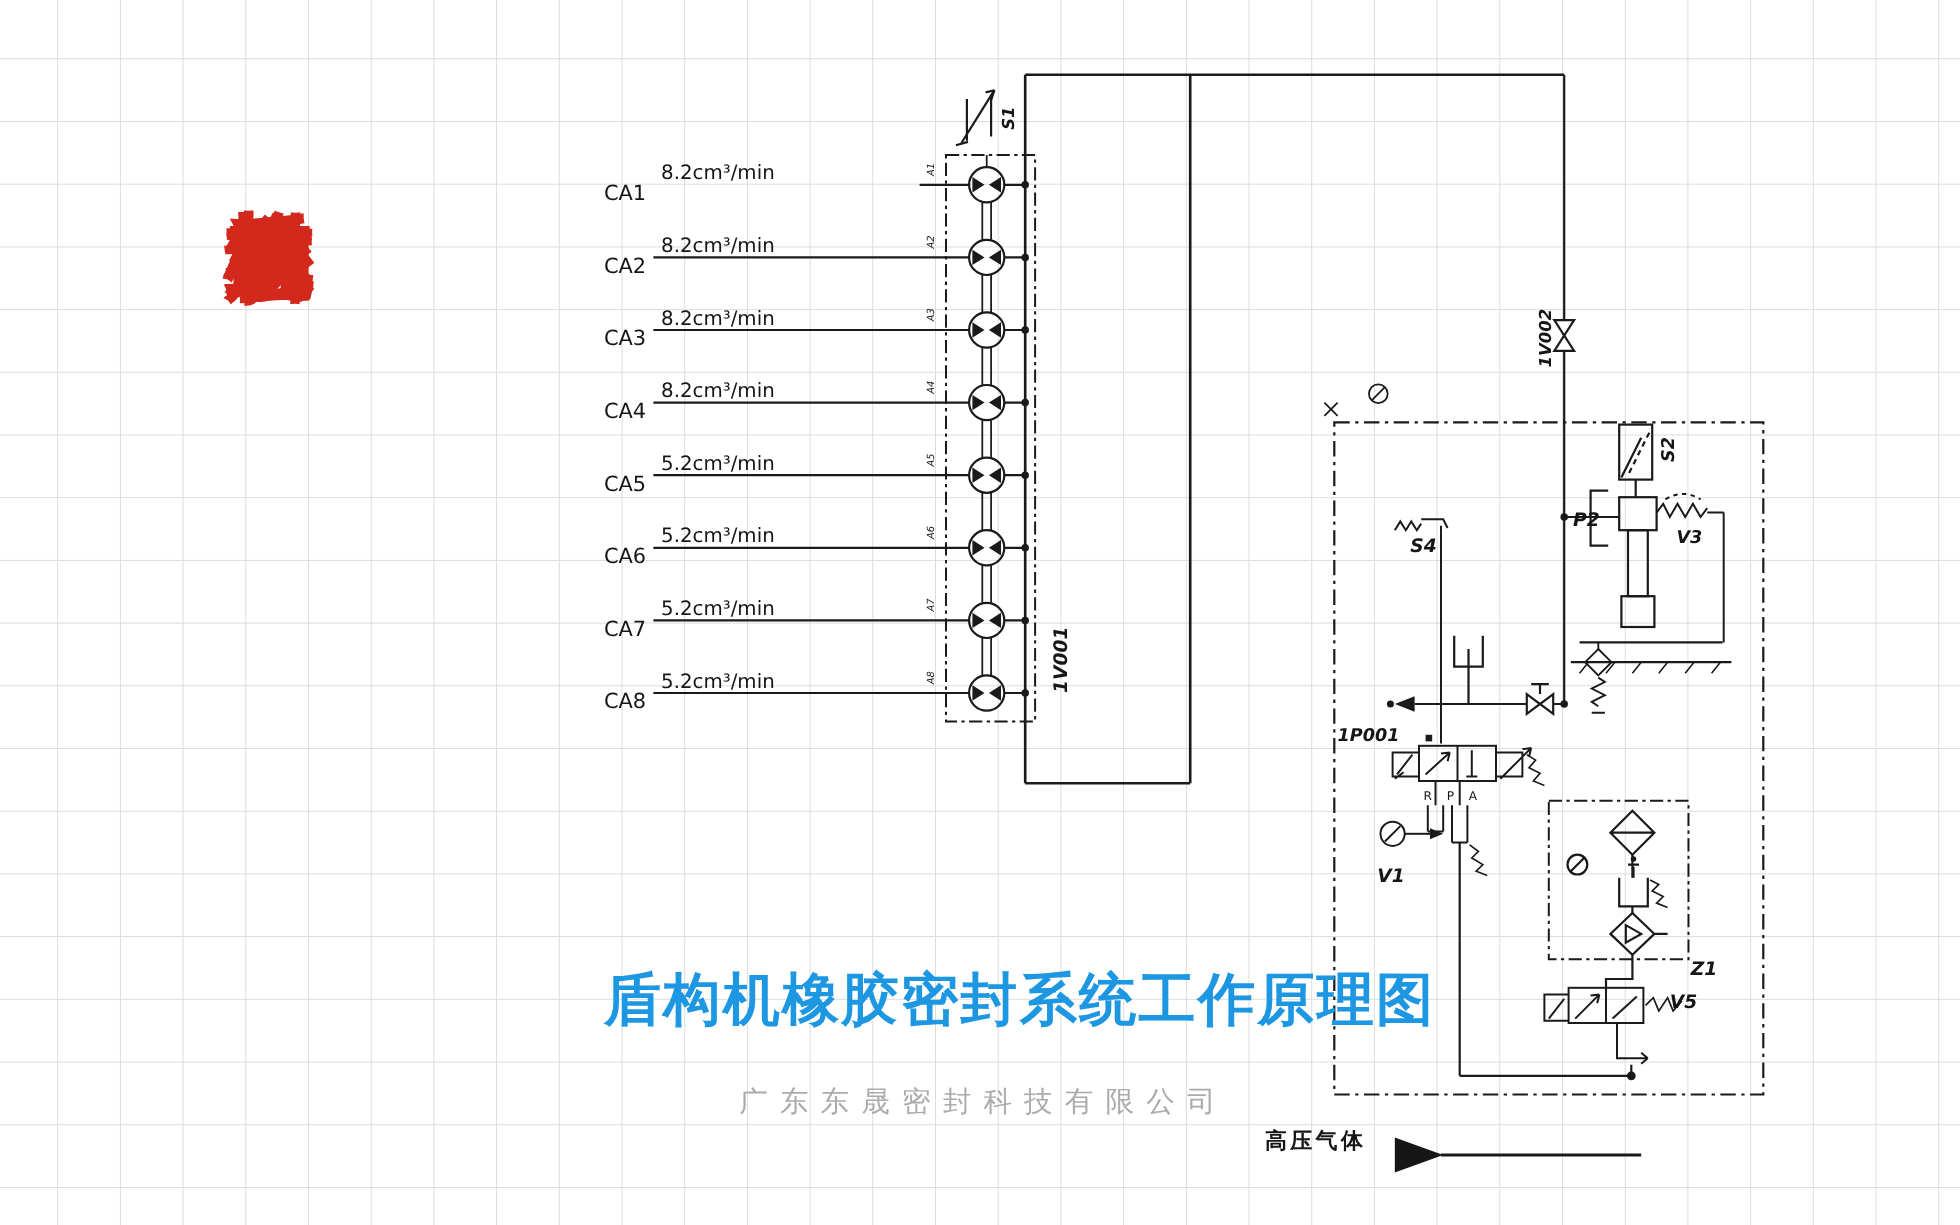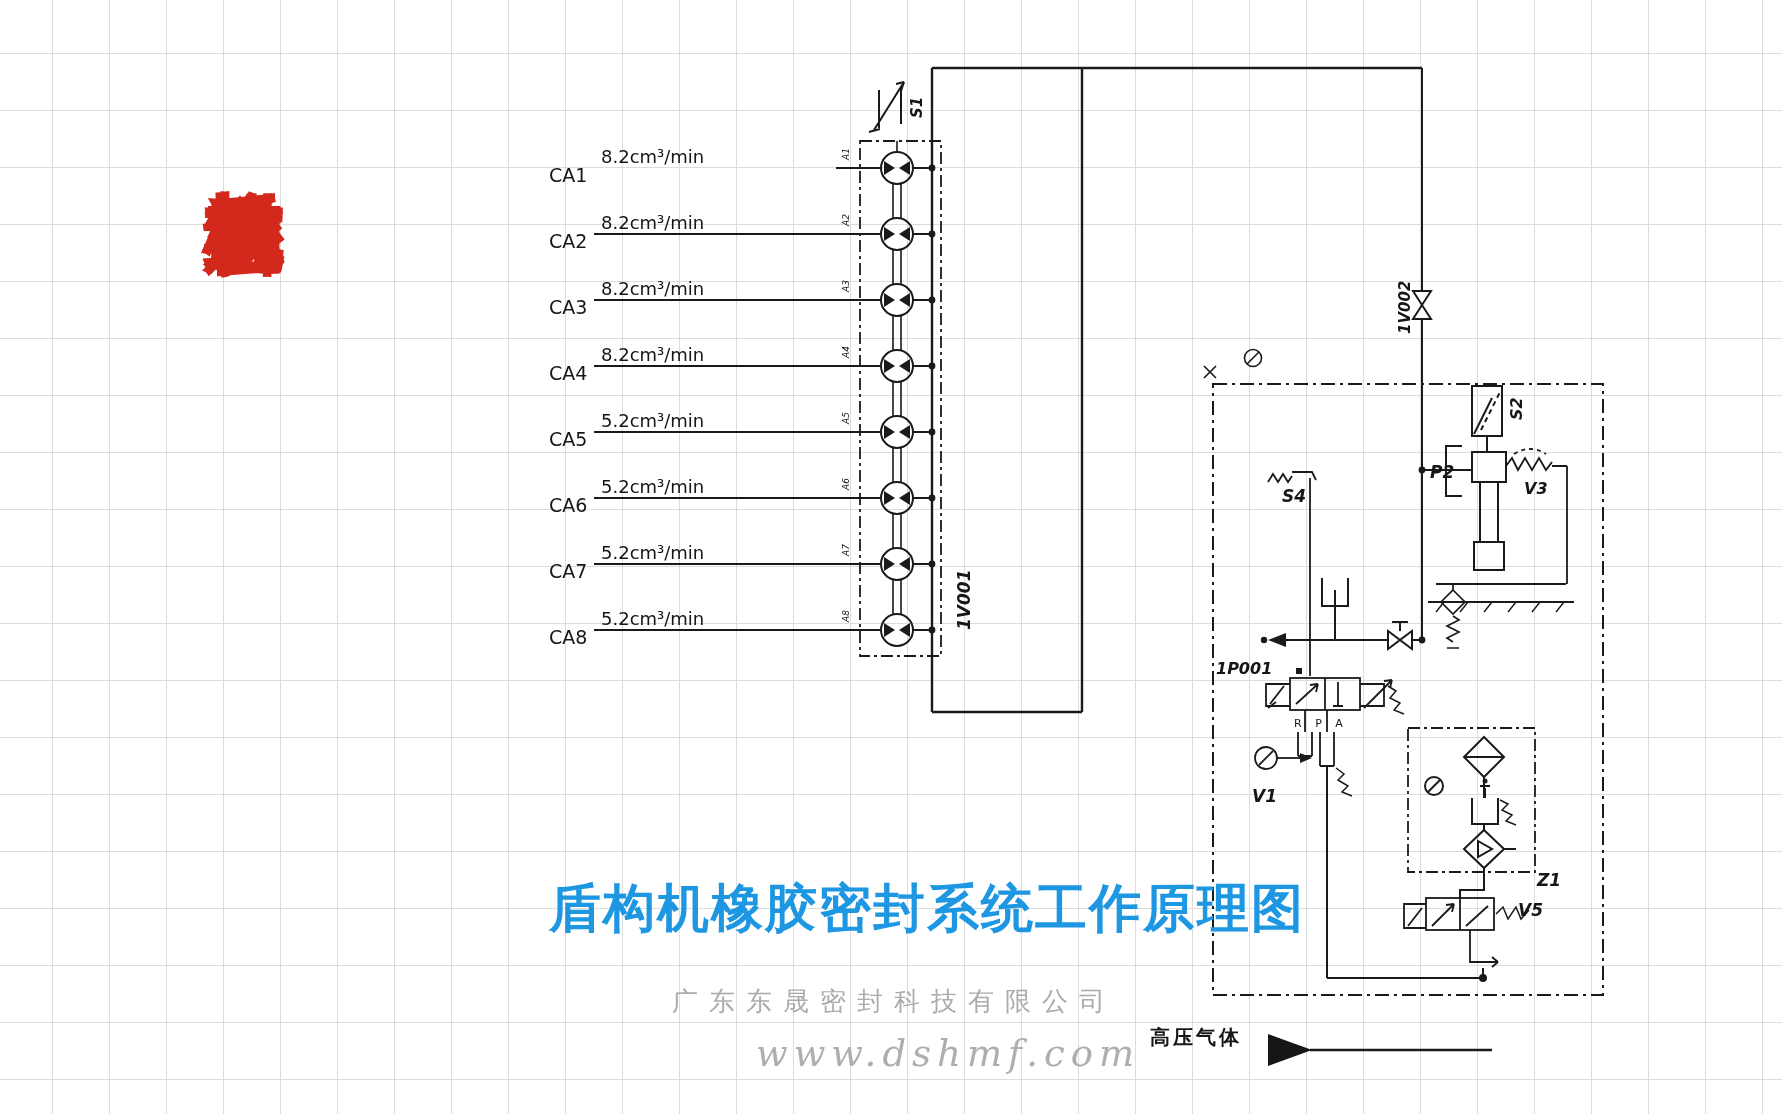--- a/index.html
+++ b/index.html
@@ -256,16 +256,15 @@
     <text class="lbl" x="1282" y="502" font-size="17">S4</text>
     <text class="lbl" x="1216" y="674" font-size="16">1P001</text>
     <text x="1294" y="727" font-size="11" letter-spacing="5">R P A</text>
     <text class="lbl" x="1252" y="802" font-size="17">V1</text>
     <text class="lbl" x="1537" y="886" font-size="17">Z1</text>
     <text class="lbl" x="1518" y="916" font-size="17">V5</text>
   </svg>
 
   <div class="blue-title">盾构机橡胶密封系统工作原理图</div>
   <div class="wm-company">广东东晟密封科技有限公司</div>
-  <div class="wm-url">www.dshmf.com</div>
   <div class="gas-label">高压气体</div>
 
 </div>
 
 </body></html>

